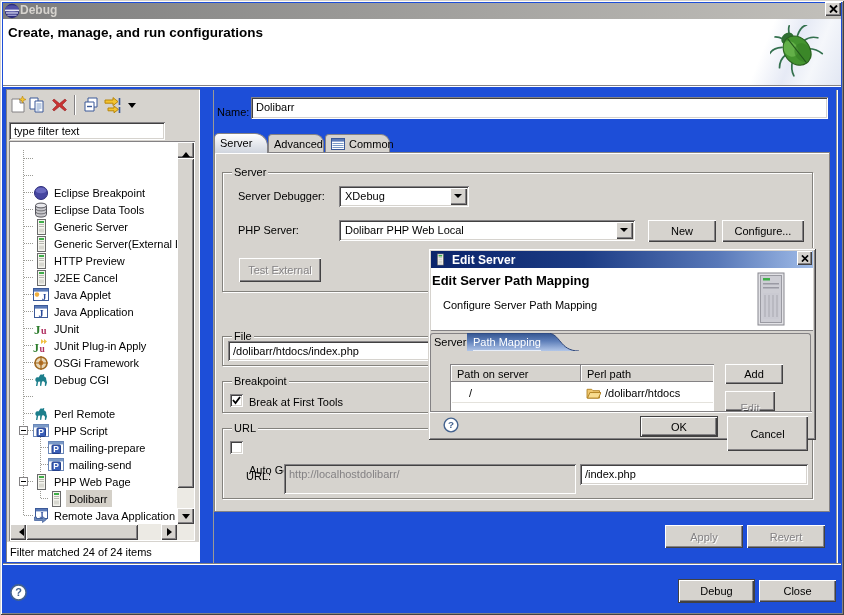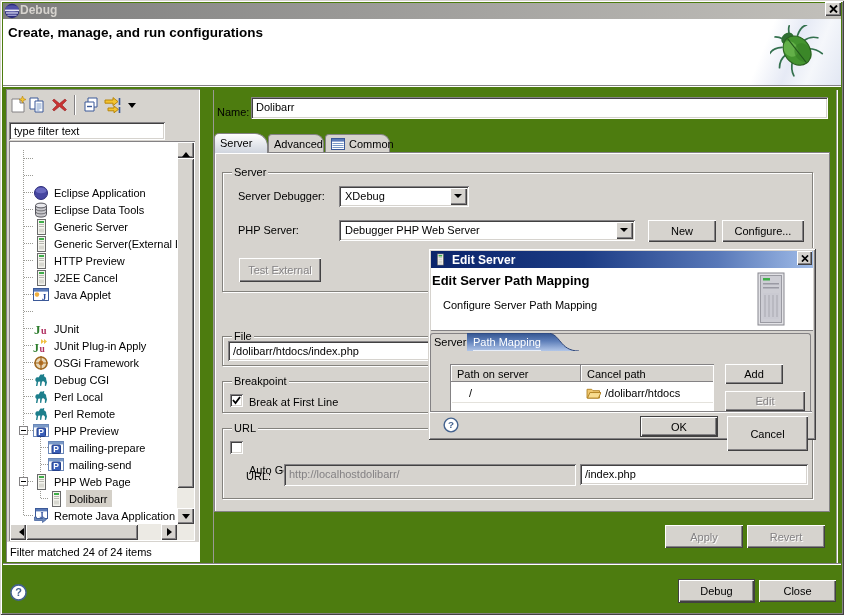--- a/index.html
+++ b/index.html
@@ -1,17 +1,17 @@
 <!DOCTYPE html>
 <html><head><meta charset="utf-8">
 <style>
 *{margin:0;padding:0;box-sizing:border-box}
 html,body{width:844px;height:615px;overflow:hidden}
 body{font-family:"Liberation Sans",sans-serif;font-size:11px;color:#000;background:#d6d3ce}
-#win{position:absolute;left:0;top:0;width:844px;height:615px;background:#4d7c0f;
+#win{position:absolute;left:0;top:0;width:844px;height:615px;background:#1d4ed8;
  box-shadow:inset 1px 1px 0 #d6d3ce,inset -1px -1px 0 #424142,inset 2px 2px 0 #fff,inset -2px -2px 0 #848284}
 .abs{position:absolute}
 .raised{background:#d6d3ce;box-shadow:inset 1px 1px 0 #fff,inset -1px -1px 0 #424142,inset 2px 2px 0 #d6d3ce,inset -2px -2px 0 #848284}
 .sunk1{box-shadow:inset 1px 1px 0 #848284,inset -1px -1px 0 #fff}
 .btn{background:#d6d3ce;box-shadow:inset 1px 1px 0 #fff,inset -1px -1px 0 #424142,inset -2px -2px 0 #848284;
  display:flex;align-items:center;justify-content:center;font-size:11px}
 .btn.def{border:1px solid #424142;box-shadow:inset 1px 1px 0 #fff,inset -1px -1px 0 #424142,inset -2px -2px 0 #848284}
 .btn.dis{color:#848284;text-shadow:1px 1px 0 #fff}
 .group{border:1px solid #84827d;box-shadow:inset 1px 1px 0 #fff,1px 1px 0 #fff}
 .glabel{position:absolute;background:#d6d3ce;padding:0 2px;top:-7px;left:9px;font-size:11px;line-height:13px}
@@ -218,21 +218,21 @@
 <div class="abs" style="left:41px;top:464px;width:7px;border-top:1px dotted #9a9a94"></div>
 <div class="abs" style="left:19px;top:477px;width:9px;height:9px;background:#fff;border:1px solid #848284"></div>
 <div class="abs" style="left:21px;top:481px;width:5px;border-top:1px solid #000"></div>
 <div class="abs" style="left:28px;top:481px;width:5px;border-top:1px dotted #9a9a94"></div>
 <div class="abs" style="left:41px;top:498px;width:7px;border-top:1px dotted #9a9a94"></div>
 <div class="abs" style="left:24px;top:515px;width:9px;border-top:1px dotted #9a9a94"></div>
 <div class="row" style="left:33px;top:184px;width:144px;overflow:hidden">
       <svg width="16" height="16" viewBox="0 0 16 16">
         <use href="#sph"></use>
       </svg>
-      <span>Eclipse Application</span>
+      <span>Eclipse Breakpoint</span>
     </div>
 <div class="row" style="left:33px;top:201px;width:144px;overflow:hidden">
       <svg width="16" height="16" viewBox="0 0 16 16">
         <use href="#db"></use>
       </svg>
       <span>Eclipse Data Tools</span>
     </div>
 <div class="row" style="left:33px;top:218px;width:144px;overflow:hidden">
       <svg width="16" height="16" viewBox="0 0 16 16">
         <use href="#tw"></use>
@@ -256,20 +256,26 @@
         <use href="#tw"></use>
       </svg>
       <span>J2EE Cancel</span>
     </div>
 <div class="row" style="left:33px;top:286px;width:144px;overflow:hidden">
       <svg width="16" height="16" viewBox="0 0 16 16">
         <use href="#applet"></use>
       </svg>
       <span>Java Applet</span>
     </div>
+<div class="row" style="left:33px;top:303px;width:144px;overflow:hidden">
+      <svg width="16" height="16" viewBox="0 0 16 16">
+        <use href="#japp"></use>
+      </svg>
+      <span>Java Application</span>
+    </div>
 <div class="row" style="left:33px;top:320px;width:144px;overflow:hidden">
       <svg width="16" height="16" viewBox="0 0 16 16">
         <use href="#junit"></use>
       </svg>
       <span>JUnit</span>
     </div>
 <div class="row" style="left:33px;top:337px;width:144px;overflow:hidden">
       <svg width="16" height="16" viewBox="0 0 16 16">
         <use href="#juplug"></use>
       </svg>
@@ -280,37 +286,31 @@
         <use href="#osgi"></use>
       </svg>
       <span>OSGi Framework</span>
     </div>
 <div class="row" style="left:33px;top:371px;width:144px;overflow:hidden">
       <svg width="16" height="16" viewBox="0 0 16 16">
         <use href="#camel"></use>
       </svg>
       <span>Debug CGI</span>
     </div>
-<div class="row" style="left:33px;top:388px;width:144px;overflow:hidden">
+<div class="row" style="left:33px;top:405px;width:144px;overflow:hidden">
       <svg width="16" height="16" viewBox="0 0 16 16">
         <use href="#camel"></use>
       </svg>
-      <span>Perl Local</span>
-    </div>
-<div class="row" style="left:33px;top:405px;width:144px;overflow:hidden">
-      <svg width="16" height="16" viewBox="0 0 16 16">
-        <use href="#camel"></use>
-      </svg>
       <span>Perl Remote</span>
     </div>
 <div class="row" style="left:33px;top:422px;width:144px;overflow:hidden">
       <svg width="16" height="16" viewBox="0 0 16 16">
         <use href="#php"></use>
       </svg>
-      <span>PHP Preview</span>
+      <span>PHP Script</span>
     </div>
 <div class="row" style="left:48px;top:439px;width:129px;overflow:hidden">
       <svg width="16" height="16" viewBox="0 0 16 16">
         <use href="#php"></use>
       </svg>
       <span>mailing-prepare</span>
     </div>
 <div class="row" style="left:48px;top:456px;width:129px;overflow:hidden">
       <svg width="16" height="16" viewBox="0 0 16 16">
         <use href="#php"></use>
@@ -375,50 +375,50 @@
 <div class="abs group" style="left:222px;top:172px;width:591px;height:120px">
  <span class="glabel">Server</span>
 </div>
 <div class="lbl" style="left:238px;top:190px">Server Debugger:</div>
 <div class="combo" style="left:339px;top:186px;width:130px;height:21px">
       <span>XDebug</span>
       <i class="cbtn"></i>
     </div>
 <div class="lbl" style="left:238px;top:224px">PHP Server:</div>
 <div class="combo" style="left:339px;top:220px;width:296px;height:21px">
-      <span>Debugger PHP Web Server</span>
+      <span>Dolibarr PHP Web Local</span>
       <i class="cbtn"></i>
     </div>
 <div class="btn abs" style="left:648px;top:220px;width:68px;height:22px">New</div>
 <div class="btn abs" style="left:722px;top:220px;width:82px;height:22px">Configure...</div>
 <div class="btn dis abs" style="left:239px;top:258px;width:82px;height:24px">Test External</div>
 
 <div class="abs group" style="left:222px;top:336px;width:591px;height:30px">
  <span class="glabel">File</span>
 </div>
 <div class="tx" style="left:228px;top:341px;width:578px;height:20px">
       <span>/dolibarr/htdocs/index.php</span>
     </div>
 
 <div class="abs group" style="left:222px;top:381px;width:591px;height:32px">
  <span class="glabel">Breakpoint</span>
 </div>
 <div class="cb" style="left:230px;top:394px"></div>
 <svg class="abs" style="left:232px;top:396px" width="9" height="9" viewBox="0 0 9 9">
       <path d="M1 4 l2.5 3 L8 1" fill="none" stroke="#000" stroke-width="1.8"></path>
     </svg>
-<div class="lbl" style="left:249px;top:396px">Break at First Line</div>
+<div class="lbl" style="left:249px;top:396px">Break at First Tools</div>
 
 <div class="abs group" style="left:222px;top:428px;width:591px;height:71px">
  <span class="glabel">URL</span>
 </div>
 <div class="cb" style="left:230px;top:441px"></div>
 <div class="lbl" style="left:249px;top:464px">Auto Generate</div>
 <div class="lbl" style="left:246px;top:470px">URL:</div>
-<div class="tx" style="left:284px;top:464px;width:292px;height:22px;background:#d6d3ce">
+<div class="tx" style="left:284px;top:464px;width:292px;height:30px;background:#d6d3ce">
       <span style="color:#848284">http://localhostdolibarr/</span>
     </div>
 <div class="tx" style="left:580px;top:464px;width:228px;height:21px">
       <span>/index.php</span>
     </div>
 
 <div class="etchh" style="left:3px;top:563px;width:838px"></div>
 <div class="btn dis abs" style="left:665px;top:525px;width:78px;height:23px">Apply</div>
 <div class="btn dis abs" style="left:747px;top:525px;width:78px;height:23px">Revert</div>
 <div class="btn def abs" style="left:678px;top:579px;width:77px;height:24px">Debug</div>
@@ -466,29 +466,29 @@
       </defs>
  <path d="M0 0 H80 C94 0 92 18 112 18 L0 18 z" fill="url(#tg)"></path>
  <path d="M0 0 H80 C94 0 92 18 112 18" fill="none" stroke="#2a4276" stroke-width="1"></path>
 </svg>
 <div class="lbl" style="left:473px;top:336px;color:#fff;border-bottom:1px solid #e8eef8;padding-bottom:1px">Path Mapping</div>
 
 <div class="abs" style="left:450px;top:364px;width:264px;height:47px;background:#fff;box-shadow:inset 1px 1px 0 #848284,inset -1px -1px 0 #fff"></div>
 <div class="abs" style="left:451px;top:365px;width:130px;height:17px;background:#d6d3ce;border-right:1px solid #848284;border-bottom:1px solid #848284;box-shadow:inset 1px 1px 0 #fff"></div>
 <div class="abs" style="left:581px;top:365px;width:132px;height:17px;background:#d6d3ce;border-bottom:1px solid #848284;box-shadow:inset 1px 1px 0 #fff"></div>
 <div class="lbl" style="left:457px;top:368px">Path on server</div>
-<div class="lbl" style="left:587px;top:368px">Cancel path</div>
+<div class="lbl" style="left:587px;top:368px">Perl path</div>
 <div class="lbl" style="left:469px;top:387px">/</div>
 <svg class="abs" style="left:586px;top:387px" width="15" height="12" viewBox="0 0 16 13">
       <use href="#folder"></use>
     </svg>
 <div class="lbl" style="left:605px;top:387px">/dolibarr/htdocs</div>
 <div class="abs" style="left:452px;top:402px;width:261px;height:1px;background:#e4e2dc"></div>
 <div class="btn abs" style="left:725px;top:364px;width:58px;height:20px">Add</div>
-<div class="btn dis abs" style="left:725px;top:391px;width:80px;height:20px;align-items:flex-start;padding-top:4px">Edit</div>
+<div class="btn dis abs" style="left:725px;top:391px;width:50px;height:20px;align-items:flex-start;padding-top:11px">Edit</div>
 
 <div class="abs" style="left:430px;top:411px;width:382px;height:27px;background:#d6d3ce;border-top:1px solid #848284;box-shadow:0 1px 0 #fff inset"></div>
 <svg class="abs" style="left:443px;top:417px" width="16" height="16" viewBox="0 0 17 17">
  <circle cx="8.5" cy="8.5" r="7.3" fill="#fff" stroke="#44628e" stroke-width="1.5"></circle>
  <text x="8.5" y="12" font-size="10.5" font-weight="bold" fill="#44628e" text-anchor="middle" font-family="Liberation Sans">?</text>
 </svg>
 <div class="btn def abs" style="left:640px;top:416px;width:78px;height:21px">OK</div>
 <div class="btn abs" style="left:727px;top:416px;width:81px;height:35px">Cancel</div>
 </div>
 

